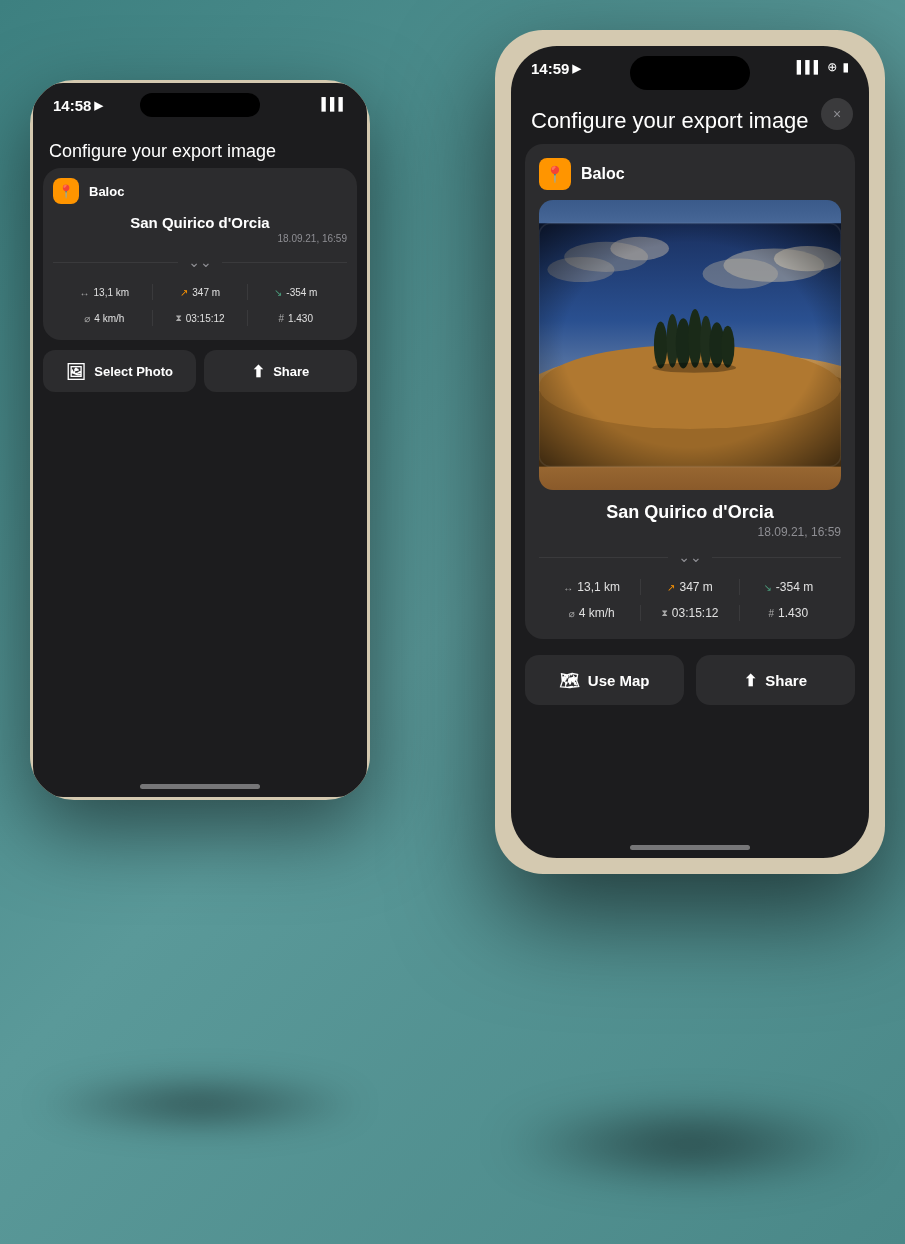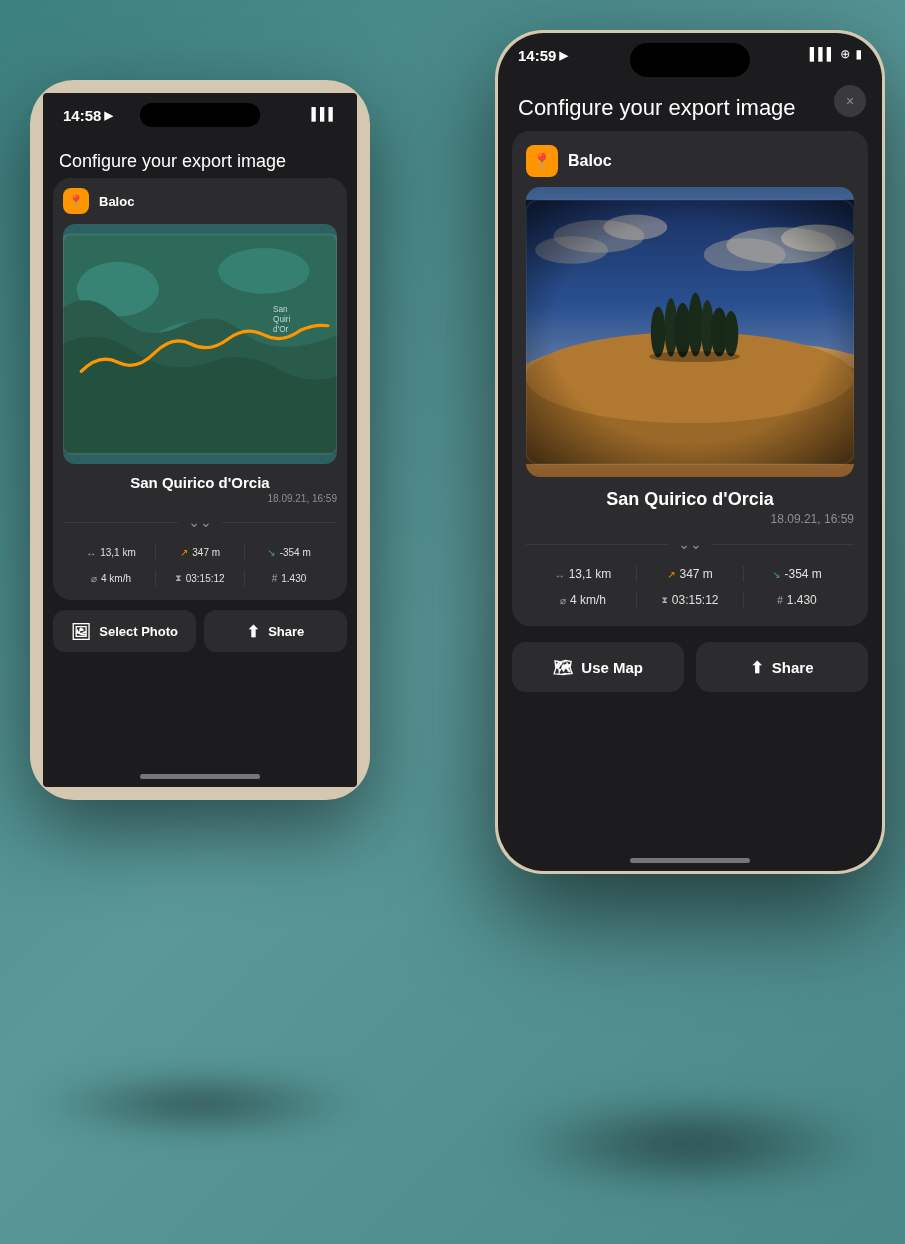--- a/index.html
+++ b/index.html
@@ -41,28 +41,28 @@
       box-shadow: 0 40px 100px rgba(0,0,0,0.6);
       overflow: hidden;
       z-index: 2;
     }
 
     
     .phone-screen {
       position: absolute;
       top: 0; left: 0; right: 0; bottom: 0;
       background: #1c1c1e;
-      border-radius: 4px;
-      margin: 13px;
+      border-radius: 30px;
+      margin: 3px;
       overflow: hidden;
     }
 
     .phone-front .phone-screen {
       border-radius: 46px;
-      margin: 3px;
+      margin: 16px;
     }
 
     
     .notch-back {
       position: absolute;
       top: 10px;
       left: 50%;
       transform: translateX(-50%);
       width: 120px;
       height: 24px;
@@ -379,41 +379,20 @@
 
       <div class="export-card">
 
         <div class="app-brand">
           <div class="app-icon">
             <span>📍</span>
           </div>
           <span class="app-name">Baloc</span>
         </div>
 
-        <div class="map-container-back">
-          <svg class="topo-map" viewBox="0 0 300 240" xmlns="http://www.w3.org/2000/svg">
-
-            <rect width="300" height="240" fill="#2d6a5a"></rect>
-
-            <ellipse cx="60" cy="60" rx="45" ry="30" fill="#3a8a7a" opacity="0.8"></ellipse>
-            <ellipse cx="220" cy="40" rx="50" ry="25" fill="#3a8a7a" opacity="0.7"></ellipse>
-            <ellipse cx="150" cy="130" rx="60" ry="35" fill="#3a8a7a" opacity="0.6"></ellipse>
-
-            <path d="M0,80 Q30,60 60,90 Q90,120 130,100 Q170,80 200,110 Q230,130 270,120 Q290,115 300,110 L300,240 L0,240Z" fill="#2a5a4a"></path>
-            <path d="M0,120 Q40,100 80,130 Q120,155 160,140 Q200,125 240,150 Q270,165 300,155 L300,240 L0,240Z" fill="#245040"></path>
-
-            <path d="M20,150 Q40,130 60,140 Q80,150 100,130 Q120,110 140,120 Q160,130 180,115 Q200,100 220,110 Q240,120 260,105 Q275,98 290,100" stroke="#ff9500" stroke-width="3.5" fill="none" stroke-linecap="round" stroke-linejoin="round"></path>
-
-            <text x="230" y="85" fill="rgba(255,255,255,0.7)" font-size="9" font-family="sans-serif">San</text>
-            <text x="230" y="96" fill="rgba(255,255,255,0.7)" font-size="9" font-family="sans-serif">Quiri</text>
-            <text x="230" y="107" fill="rgba(255,255,255,0.7)" font-size="9" font-family="sans-serif">d'Or</text>
-
-            <rect width="300" height="240" fill="none" stroke="rgba(255,255,255,0.1)" stroke-width="2" rx="8"></rect>
-          </svg>
-        </div>
 
         <div class="location-name">San Quirico d'Orcia</div>
         <div class="location-date">18.09.21, 16:59</div>
 
         <div class="divider-row">
           <div class="divider-line"></div>
           <span class="chevron-icon">⌄⌄</span>
           <div class="divider-line"></div>
         </div>
 

